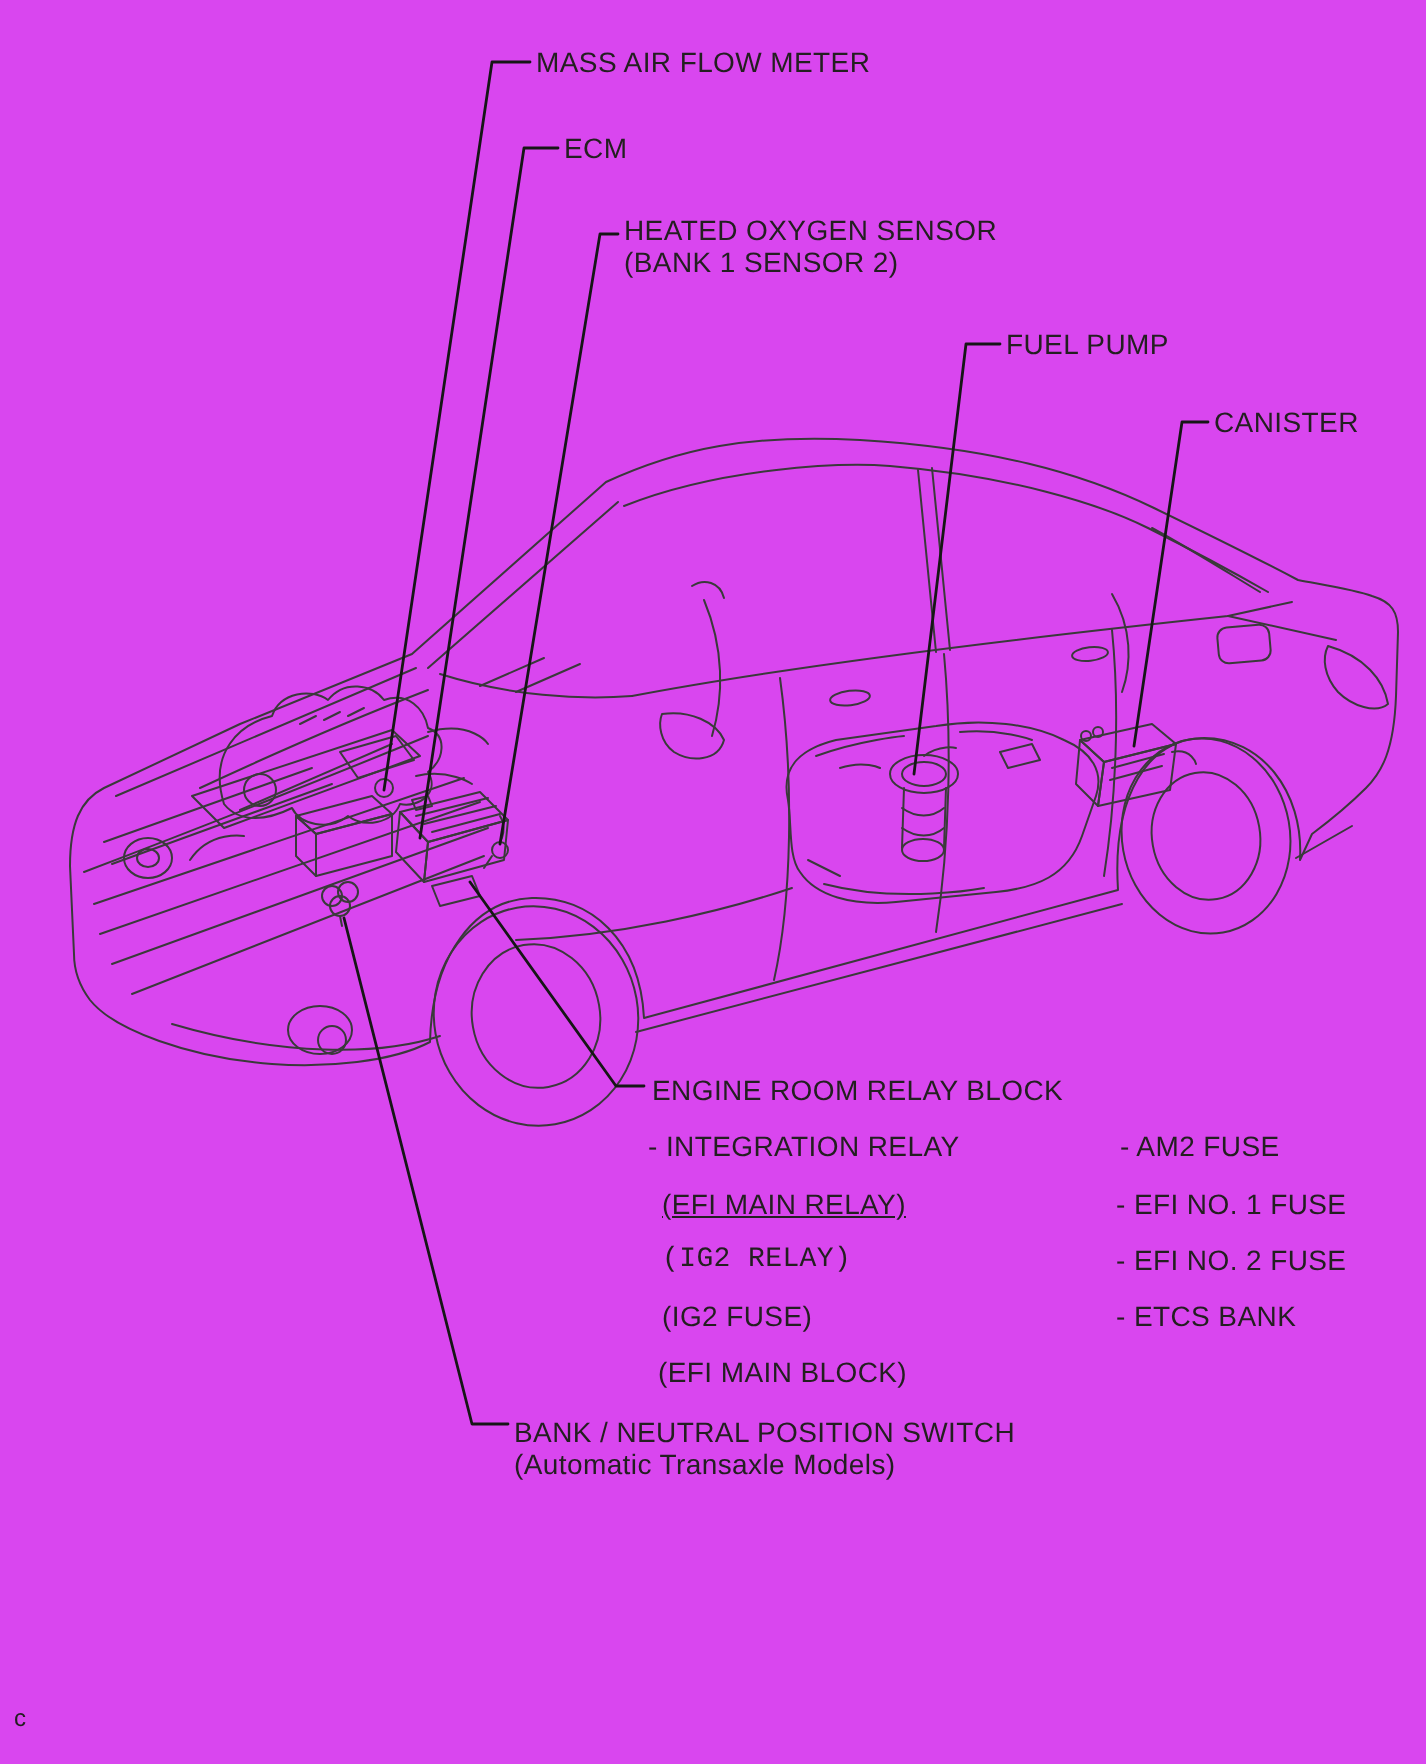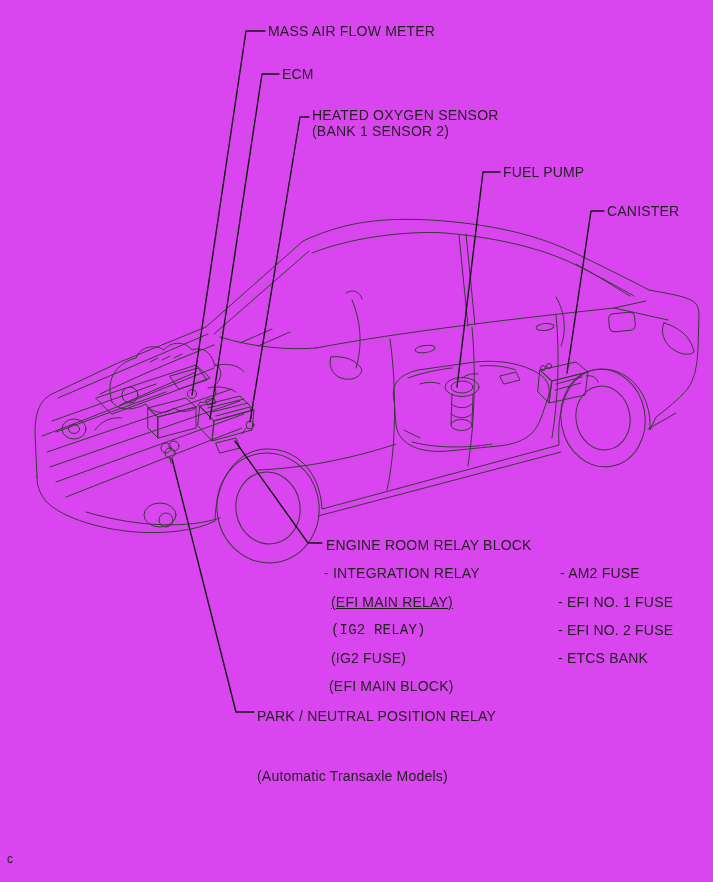--- a/index.html
+++ b/index.html
@@ -196,17 +196,17 @@
   <div class="lbl" style="left:331px; top:594px;text-decoration:underline;">(EFI MAIN RELAY)</div>
   <div class="lbl" style="left:331px; top:622px;font-family:Liberation Mono, monospace;">(IG2 RELAY)</div>
   <div class="lbl" style="left:331px; top:650px;">(IG2 FUSE)</div>
   <div class="lbl" style="left:329px; top:678px;">(EFI MAIN BLOCK)</div>
 
   <div class="lbl" style="left:560px; top:565px;">- AM2 FUSE</div>
   <div class="lbl" style="left:558px; top:594px;">- EFI NO. 1 FUSE</div>
   <div class="lbl" style="left:558px; top:622px;">- EFI NO. 2 FUSE</div>
   <div class="lbl" style="left:558px; top:650px;">- ETCS BANK</div>
 
-  <div class="lbl" style="left:257px; top:708px;">PARK / NEUTRAL POSITION RELAY</div>
-  <div class="lbl" style="left:257px; top:724px;margin-top:44px;">(Automatic Transaxle Models)</div>
+  <div class="lbl" style="left:257px; top:708px;">BANK / NEUTRAL POSITION SWITCH</div>
+  <div class="lbl" style="left:257px; top:724px;">(Automatic Transaxle Models)</div>
 
   <div class="footer-char" style="left:7px; top:852px;">c</div>
 </div>
 
 </body></html>

